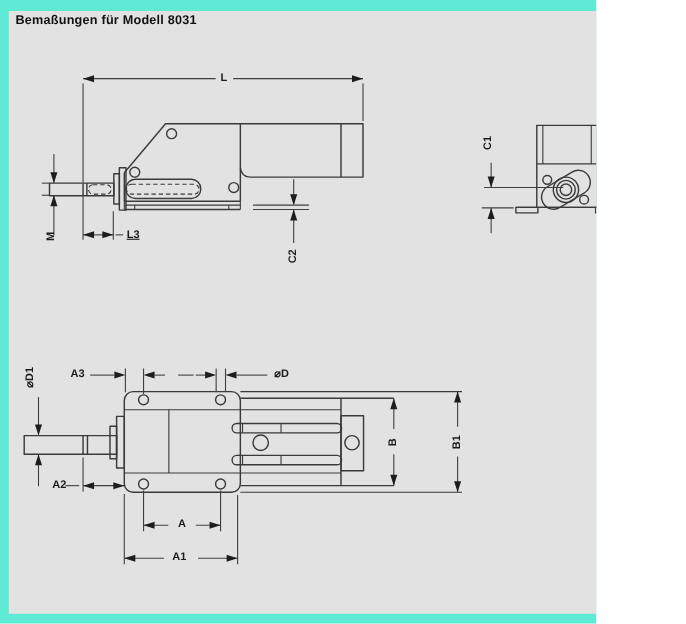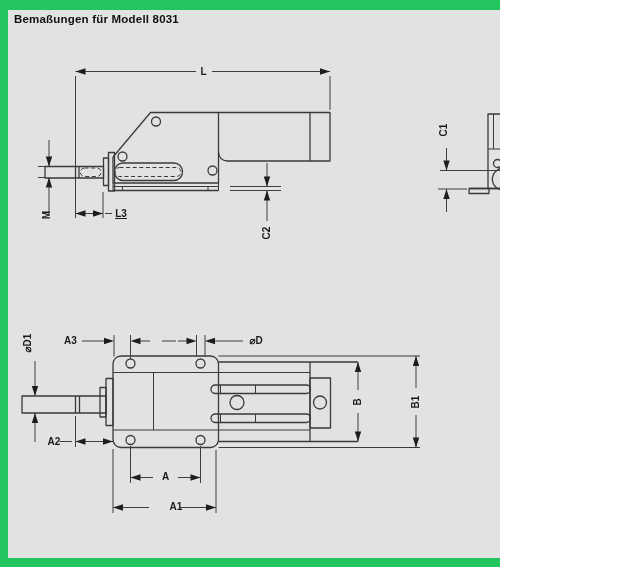--- a/index.html
+++ b/index.html
@@ -1,16 +1,16 @@
 <!DOCTYPE html>
 <html><head>
 <meta charset="utf-8">
 <style>
   html,body{margin:0;padding:0;background:#ffffff;}
-  #stage{position:relative;width:500px;height:567px;background:#22c55e;overflow:hidden;
+  #stage{position:relative;width:542px;height:567px;background:#5eead4;overflow:hidden;
          font-family:"Liberation Sans",sans-serif;}
   #panel{position:absolute;left:8px;top:10px;width:608px;height:548px;background:#e2e2e2;}
   #drawing{position:absolute;left:0;top:0;}
   .title{position:absolute;left:14px;top:13px;font-size:11.5px;font-weight:bold;color:#111;
          letter-spacing:.2px;white-space:nowrap;}
   .dim{position:absolute;font-size:10px;font-weight:bold;color:#1a1a1a;white-space:nowrap;
        transform:translate(-50%,-50%);line-height:1;}
   .dim.rot{transform:translate(-50%,-50%) rotate(-90deg);}
   svg{display:block;}
   .obj{stroke:#3a3a3a;stroke-width:1.3;fill:none;stroke-linejoin:round;stroke-linecap:butt;}
@@ -220,16 +220,16 @@
   <span class="dim rot" style="left:47px;top:215px;">M</span>
   <span class="dim" style="left:121px;top:213.5px;text-decoration:underline;">L3</span>
   <span class="dim rot" style="left:266.5px;top:233px;">C2</span>
   <span class="dim rot" style="left:443.5px;top:130px;">C1</span>
   <span class="dim rot" style="left:597.5px;top:150.5px;">H</span>
   <span class="dim" style="left:70.5px;top:341px;">A3</span>
   <span class="dim" style="left:256px;top:340.5px;">⌀D</span>
   <span class="dim rot" style="left:27.5px;top:342.5px;">⌀D1</span>
   <span class="dim" style="left:54px;top:441.5px;">A2</span>
   <span class="dim" style="left:165.5px;top:477px;">A</span>
-  <span class="dim" style="left:176px;top:507px;">A1</span>
+  <span class="dim" style="left:163px;top:507px;">A1</span>
   <span class="dim rot" style="left:357.5px;top:401.5px;">B</span>
   <span class="dim rot" style="left:415.5px;top:401.5px;">B1</span>
 </div>
 
 </body></html>

